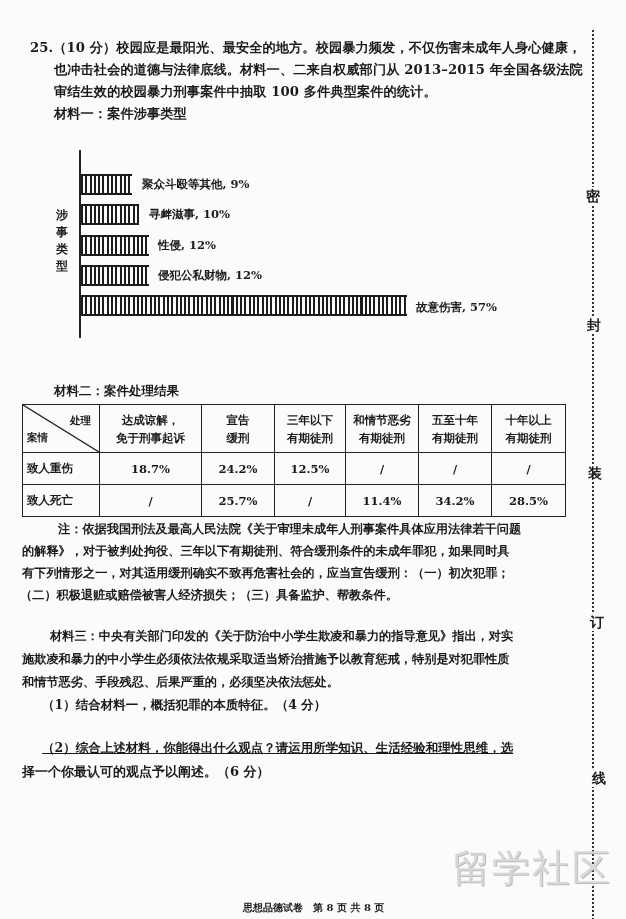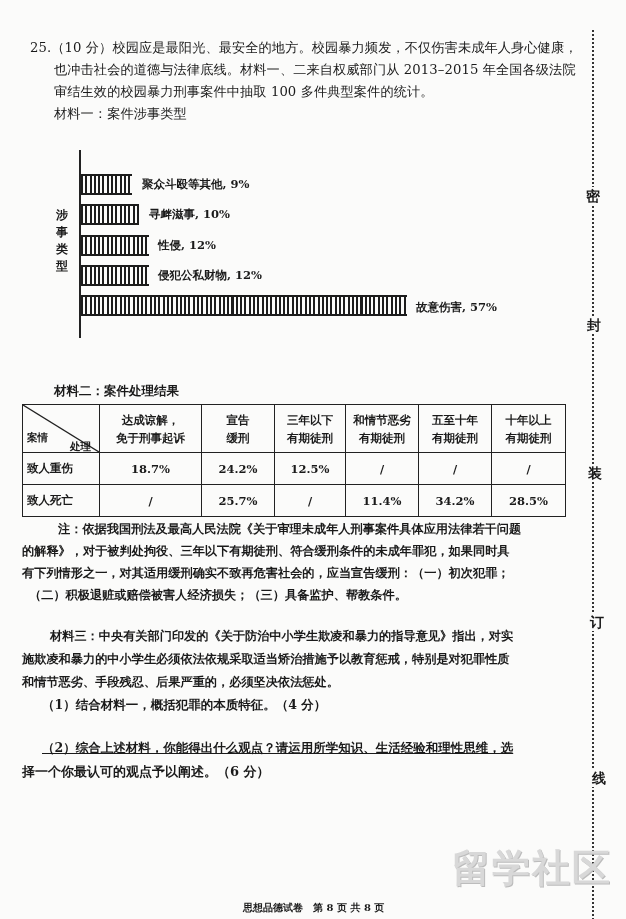--- a/index.html
+++ b/index.html
@@ -2,21 +2,21 @@
 <html><head>
 <meta charset="utf-8">
 <style>
   html, body { margin: 0; padding: 0; }
   body {
     width: 626px; height: 919px; position: relative; overflow: hidden;
     background: #fbfbfa;
     font-family: "DejaVu Serif", "Liberation Serif", serif;
     color: #1a1a1a;
   }
-  .abs { position: absolute; white-space: nowrap; }
+  .abs { position: absolute; white-space: nowrap; font-weight: bold; }
   .q-line { font-size: 13.2px; letter-spacing: 0.1px; }
   .bold { font-weight: bold; }
 
   
   .axis { position: absolute; left: 79px; top: 150px; width: 2px; height: 188px; background: #222; }
   .ylabel { position: absolute; left: 55px; top: 207px; width: 14px; font-size: 12px; line-height: 17px; font-weight: bold; text-align: center; white-space: normal; }
   .bar {
     position: absolute; left: 81px; height: 21px;
     background: repeating-linear-gradient(90deg, #1c1c1c 0px, #1c1c1c 2px, #fbfbfa 2px, #fbfbfa 4.3px);
     border-top: 2px solid #1c1c1c; border-bottom: 2px solid #1c1c1c; box-sizing: border-box;
@@ -28,34 +28,34 @@
     position: absolute; left: 22px; top: 404px; border-collapse: collapse;
     font-size: 11.5px;
   }
   table.results td { border: 1.5px solid #222; text-align: center; padding: 0; font-weight: bold; }
   table.results tr.hdr td { height: 47px; line-height: 18px; }
   table.results tr.row td { height: 31px; }
   td.corner { position: relative; }
   td.corner .diag {
     position: absolute; left: 0; top: 0; width: 100%; height: 100%;
   }
-  td.corner .c-top { position: absolute; right: 8px; top: 6px; font-size: 10.5px; margin-top: 26px; }
+  td.corner .c-top { position: absolute; right: 8px; top: 6px; font-size: 10.5px; }
   td.corner .c-bot { position: absolute; left: 4px; bottom: 6px; font-size: 10.5px; }
   td.rowhead { text-align: left !important; padding-left: 4px !important; }
 
   .note { font-size: 12.2px; font-weight: bold; }
 
   
   .dots { position: absolute; width: 0; border-left: 2.2px dotted #333; }
   .bind-char { position: absolute; font-size: 14px; font-weight: bold; width: 16px; text-align: center; background: #fbfbfa; line-height: 18px; }
 
   .footer { font-size: 10px; font-weight: bold; }
 
   .wm { position: absolute; left: 452px; top: 848px; color: #d8d8d8; text-shadow: 1px 1px 0 #bcbcbc; font-family: "DejaVu Sans", sans-serif; }
-  .wm .big { font-size: 38px; font-weight: bold; letter-spacing: 2px; line-height: 40px; display: block; }
+  .wm .big { font-size: 38px; font-weight: normal; letter-spacing: 2px; line-height: 40px; display: block; }
   .wm .small { font-size: 14px; letter-spacing: 0.5px; display: block; margin-top: -2px; }
 </style>
 </head>
 <body>
 
 <div class="abs q-line" style="left:30px;top:39px;">25.（10 分）校园应是最阳光、最安全的地方。校园暴力频发，不仅伤害未成年人身心健康，</div>
 <div class="abs q-line" style="left:54px;top:61px;">也冲击社会的道德与法律底线。材料一、二来自权威部门从 2013–2015 年全国各级法院</div>
 <div class="abs q-line" style="left:54px;top:83px;">审结生效的校园暴力刑事案件中抽取 100 多件典型案件的统计。</div>
 <div class="abs q-line" style="left:54px;top:105px;">材料一：案件涉事类型</div>
 
@@ -138,21 +138,21 @@
     <td>11.4%</td>
     <td>34.2%</td>
     <td>28.5%</td>
   </tr>
 </tbody>
   </table>
 
 <div class="abs note" style="left:58px;top:521px;">注：依据我国刑法及最高人民法院《关于审理未成年人刑事案件具体应用法律若干问题</div>
 <div class="abs note" style="left:22px;top:543px;">的解释》，对于被判处拘役、三年以下有期徒刑、符合缓刑条件的未成年罪犯，如果同时具</div>
 <div class="abs note" style="left:22px;top:565px;">有下列情形之一，对其适用缓刑确实不致再危害社会的，应当宣告缓刑：（一）初次犯罪；</div>
-<div class="abs note" style="left:29px;top:587px;">（二）积极退赃或赔偿被害人经济损失；（三）具备监护、帮教条件。</div>
+<div class="abs note" style="left:20px;top:587px;">（二）积极退赃或赔偿被害人经济损失；（三）具备监护、帮教条件。</div>
 
 <div class="abs note" style="left:50px;top:628px;">材料三：中央有关部门印发的《关于防治中小学生欺凌和暴力的指导意见》指出，对实</div>
 <div class="abs note" style="left:22px;top:651px;">施欺凌和暴力的中小学生必须依法依规采取适当矫治措施予以教育惩戒，特别是对犯罪性质</div>
 <div class="abs note" style="left:22px;top:674px;text-align:center;">和情节恶劣、手段残忍、后果严重的，必须坚决依法惩处。</div>
 
 <div class="abs note" style="left:42px;top:697px;font-size:12.5px;">（1）结合材料一，概括犯罪的本质特征。（4 分）</div>
 <div class="abs note" style="left:42px;top:740px;font-size:12.5px;text-decoration:underline;">（2）综合上述材料，你能得出什么观点？请运用所学知识、生活经验和理性思维，选</div>
 <div class="abs note" style="left:22px;top:763px;font-size:13px;">择一个你最认可的观点予以阐述。（6 分）</div>
 
 <div>

